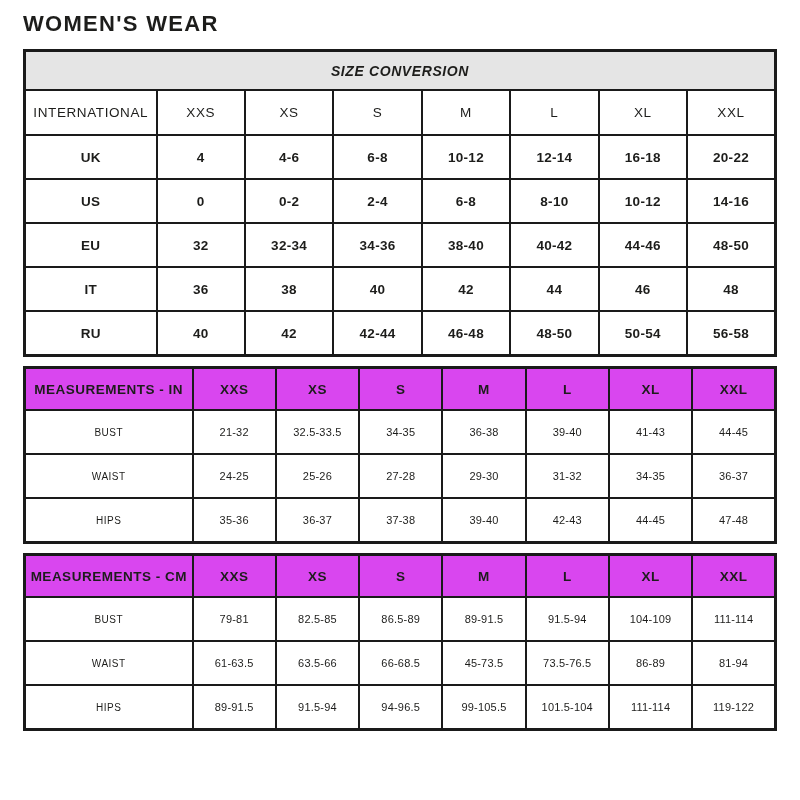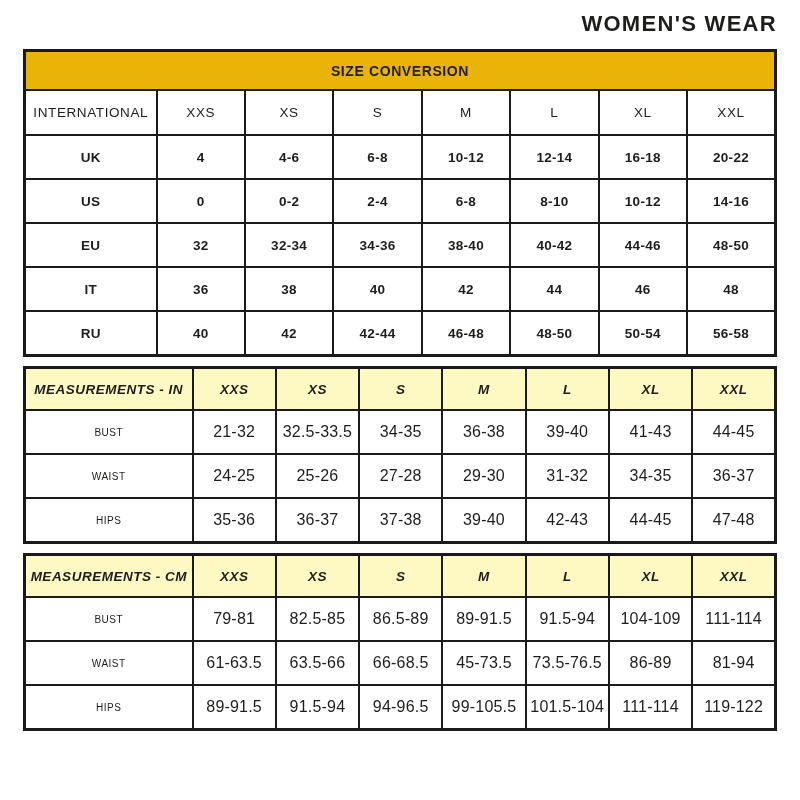--- a/index.html
+++ b/index.html
@@ -10,21 +10,21 @@
     height: 800px;
     overflow: hidden;
     font-family: "Liberation Sans", "DejaVu Sans", sans-serif;
     color: #1d1d1b;
   }
   .page {
     width: 754px;
     margin: 0 auto;
   }
   h1.page-title {
-    text-align: right;
+    text-align: left;
     font-size: 22px;
     font-weight: 700;
     letter-spacing: 1.3px;
     margin: 11px 0 12px 0;
     color: #1d1d1b;
   }
   table.tbl {
     width: 100%;
     border-collapse: collapse;
     table-layout: fixed;
@@ -36,50 +36,50 @@
     text-align: center;
     vertical-align: middle;
     padding: 0 2px;
     overflow: hidden;
     white-space: nowrap;
   }
   
   .t1 col.first { width: 132px; }
   .t1 tr.banner td {
     height: 37px;
-    background: #eab308;
+    background: #e5e5e5;
     font-weight: 700;
     font-size: 14px;
     letter-spacing: 0.6px;
+    font-style: italic;
   }
   .t1 tr.head td {
     height: 43px;
     font-size: 13.5px;
     font-weight: 400;
     letter-spacing: 0.6px;
   }
   .t1 tr.data td {
     height: 42px;
     font-size: 13.5px;
     font-weight: 700;
     letter-spacing: 0.3px;
   }
   
   .m col.first { width: 168px; }
   .m tr.head td {
     height: 40px;
-    background: #fef9c3;
+    background: #d946ef;
     font-weight: 700;
     font-size: 13.5px;
     letter-spacing: 0.5px;
-    font-style: italic;
   }
   .m tr.data td {
     height: 42px;
-    font-size: 16px;
+    font-size: 11px;
     font-weight: 400;
     letter-spacing: 0.2px;
   }
   .m tr.data td.lbl {
     font-size: 10px;
     letter-spacing: 0.5px;
   }
 </style>
 </head>
 <body>

